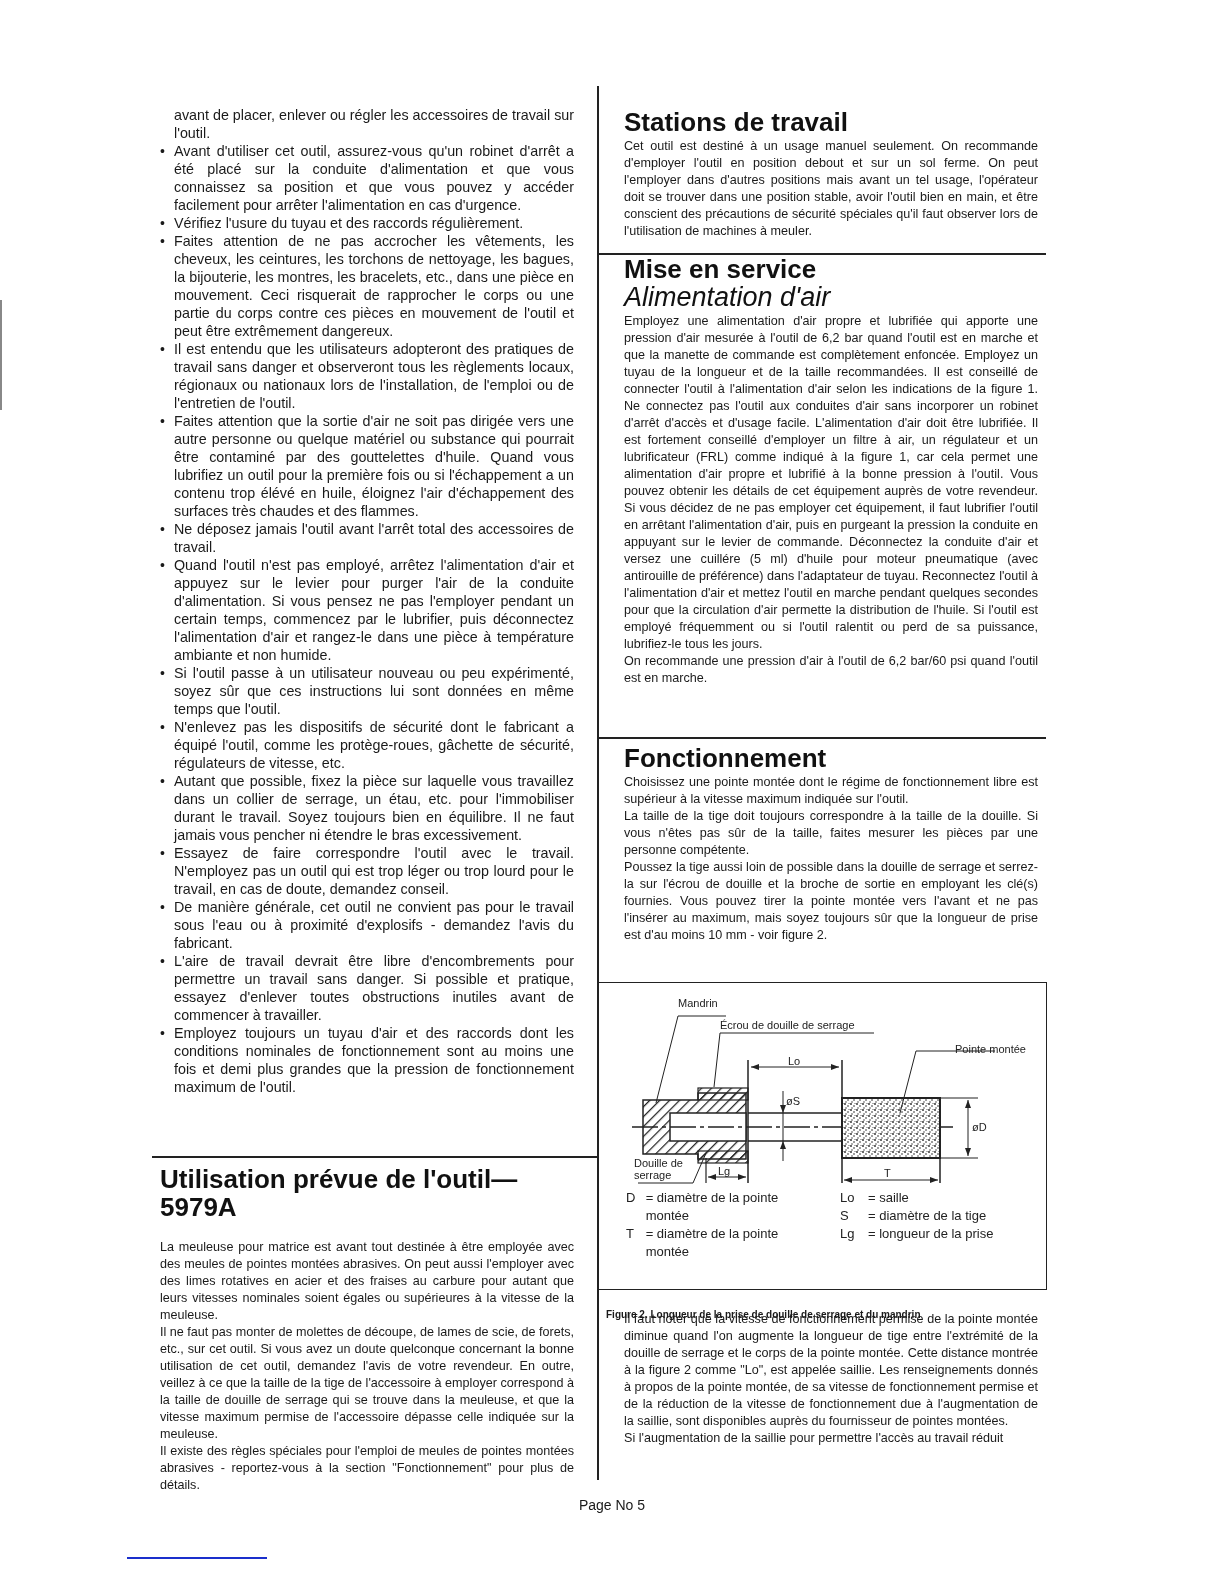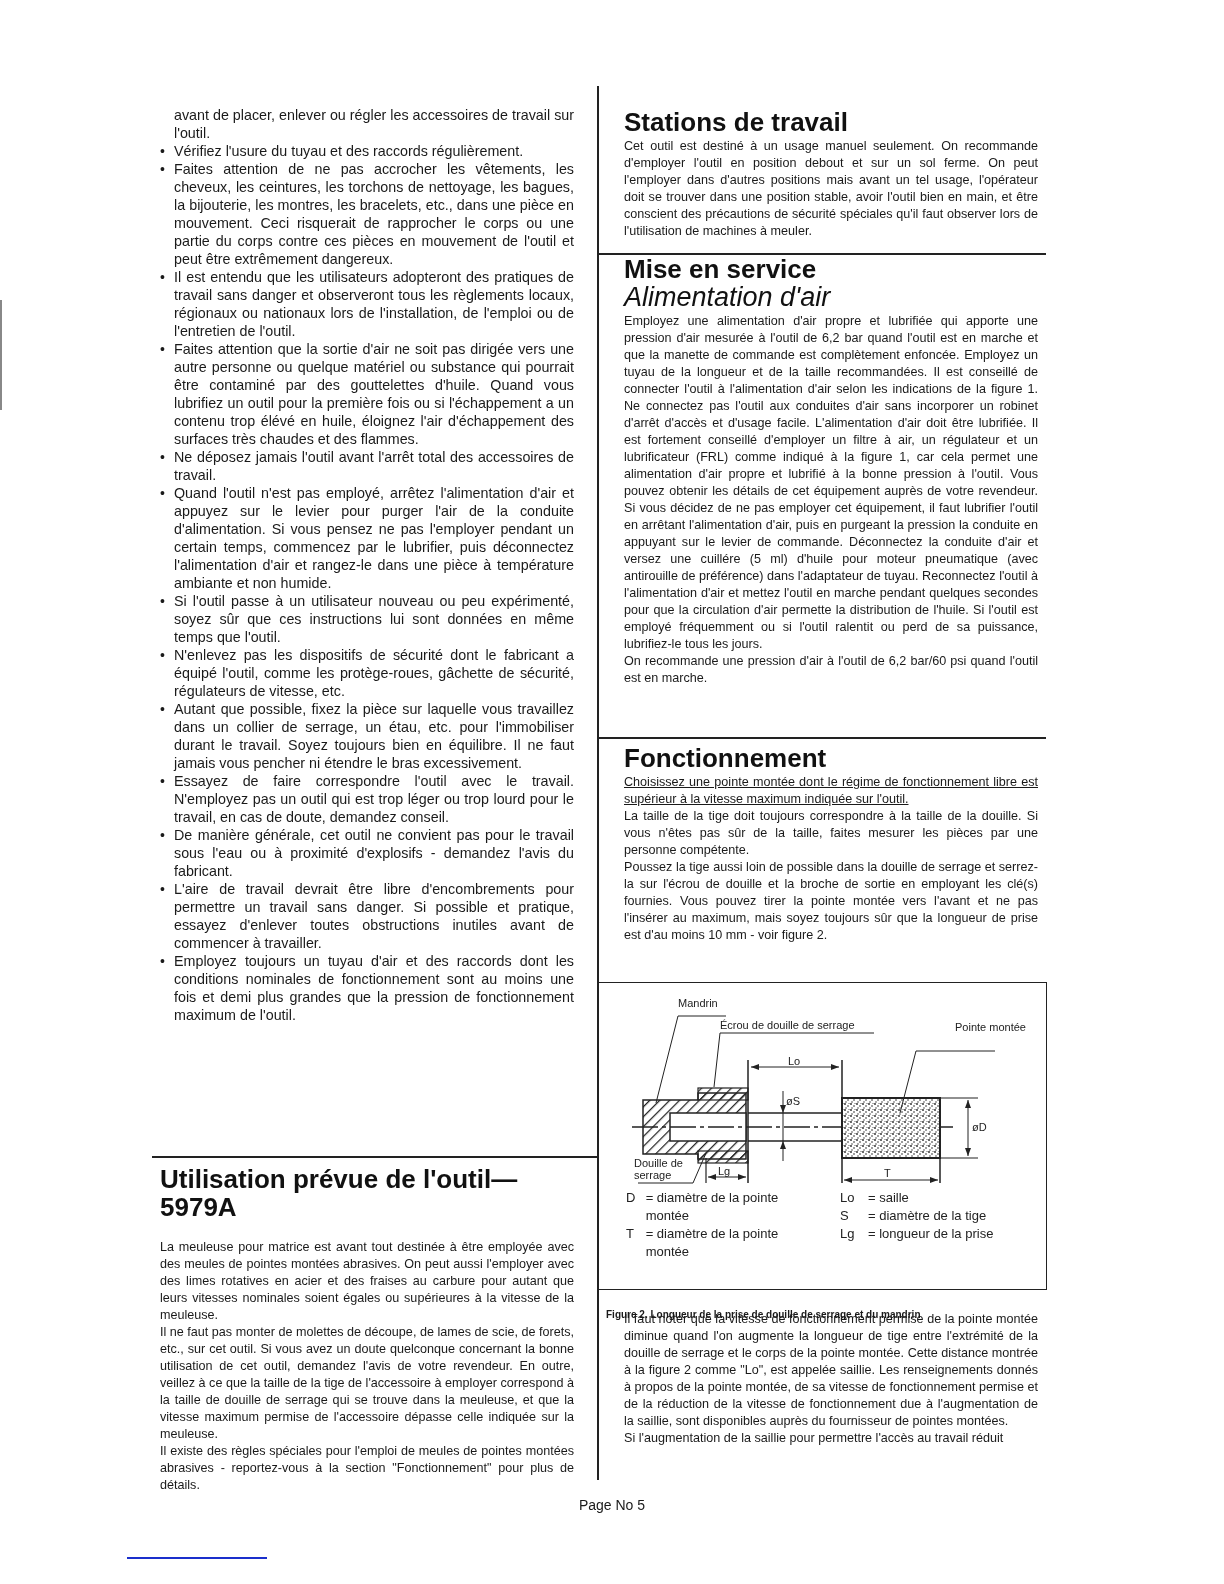--- a/index.html
+++ b/index.html
@@ -46,20 +46,21 @@
 <body>
 
 <div class="page">
 
   <div class="margin-mark"></div>
   <div class="col-divider"></div>
 
   <div class="col-left">
     <p class="cont-para">avant de placer, enlever ou régler les accessoires de travail sur l'outil.</p>
     <ul class="bullets">
+      <li>Avant d'utiliser cet outil, assurez-vous qu'un robinet d'arrêt a été placé sur la conduite d'alimentation et que vous connaissez sa position et que vous pouvez y accéder facilement pour arrêter l'alimentation en cas d'urgence.</li>
       <li>Vérifiez l'usure du tuyau et des raccords régulièrement.</li>
       <li>Faites attention de ne pas accrocher les vêtements, les cheveux, les ceintures, les torchons de nettoyage, les bagues, la bijouterie, les montres, les bracelets, etc., dans une pièce en mouvement. Ceci risquerait de rapprocher le corps ou une partie du corps contre ces pièces en mouvement de l'outil et peut être extrêmement dangereux.</li>
       <li>Il est entendu que les utilisateurs adopteront des pratiques de travail sans danger et observeront tous les règlements locaux, régionaux ou nationaux lors de l'installation, de l'emploi ou de l'entretien de l'outil.</li>
       <li>Faites attention que la sortie d'air ne soit pas dirigée vers une autre personne ou quelque matériel ou substance qui pourrait être contaminé par des gouttelettes d'huile. Quand vous lubrifiez un outil pour la première fois ou si l'échappement a un contenu trop élévé en huile, éloignez l'air d'échappement des surfaces très chaudes et des flammes.</li>
       <li>Ne déposez jamais l'outil avant l'arrêt total des accessoires de travail.</li>
       <li>Quand l'outil n'est pas employé, arrêtez l'alimentation d'air et appuyez sur le levier pour purger l'air de la conduite d'alimentation. Si vous pensez ne pas l'employer pendant un certain temps, commencez par le lubrifier, puis déconnectez l'alimentation d'air et rangez-le dans une pièce à température ambiante et non humide.</li>
       <li>Si l'outil passe à un utilisateur nouveau ou peu expérimenté, soyez sûr que ces instructions lui sont données en même temps que l'outil.</li>
       <li>N'enlevez pas les dispositifs de sécurité dont le fabricant a équipé l'outil, comme les protège-roues, gâchette de sécurité, régulateurs de vitesse, etc.</li>
       <li>Autant que possible, fixez la pièce sur laquelle vous travaillez dans un collier de serrage, un étau, etc. pour l'immobiliser durant le travail. Soyez toujours bien en équilibre. Il ne faut jamais vous pencher ni étendre le bras excessivement.</li>
       <li>Essayez de faire correspondre l'outil avec le travail. N'employez pas un outil qui est trop léger ou trop lourd pour le travail, en cas de doute, demandez conseil.</li>
@@ -90,21 +91,21 @@
     <h2 class="sec">Mise en service</h2>
     <h3 class="sub">Alimentation d'air</h3>
     <p class="small-para" style="margin-top:2px;">Employez une alimentation d'air propre et lubrifiée qui apporte une pression d'air mesurée à l'outil de 6,2 bar quand l'outil est en marche et que la manette de commande est complètement enfoncée. Employez un tuyau de la longueur et de la taille recommandées. Il est conseillé de connecter l'outil à l'alimentation d'air selon les indications de la figure 1. Ne connectez pas l'outil aux conduites d'air sans incorporer un robinet d'arrêt d'accès et d'usage facile. L'alimentation d'air doit être lubrifiée. Il est fortement conseillé d'employer un filtre à air, un régulateur et un lubrificateur (FRL) comme indiqué à la figure 1, car cela permet une alimentation d'air propre et lubrifié à la bonne pression à l'outil. Vous pouvez obtenir les détails de cet équipement auprès de votre revendeur. Si vous décidez de ne pas employer cet équipement, il faut lubrifier l'outil en arrêtant l'alimentation d'air, puis en purgeant la pression la conduite en appuyant sur le levier de commande. Déconnectez la conduite d'air et versez une cuillére (5 ml) d'huile pour moteur pneumatique (avec antirouille de préférence) dans l'adaptateur de tuyau. Reconnectez l'outil à l'alimentation d'air et mettez l'outil en marche pendant quelques secondes pour que la circulation d'air permette la distribution de l'huile. Si l'outil est employé fréquemment ou si l'outil ralentit ou perd de sa puissance, lubrifiez-le tous les jours.</p>
     <p class="small-para">On recommande une pression d'air à l'outil de 6,2 bar/60 psi quand l'outil est en marche.</p>
   </div>
 
   <div class="rule-right" style="top:737px;"></div>
 
   <div class="right-block" style="top:744px;">
     <h2 class="sec">Fonctionnement</h2>
-    <p class="small-para" style="margin-top:2px;text-decoration:underline;">Choisissez une pointe montée dont le régime de fonctionnement libre est supérieur à la vitesse maximum indiquée sur l'outil.</p>
+    <p class="small-para" style="margin-top:2px;">Choisissez une pointe montée dont le régime de fonctionnement libre est supérieur à la vitesse maximum indiquée sur l'outil.</p>
     <p class="small-para">La taille de la tige doit toujours correspondre à la taille de la douille. Si vous n'êtes pas sûr de la taille, faites mesurer les pièces par une personne compétente.</p>
     <p class="small-para">Poussez la tige aussi loin de possible dans la douille de serrage et serrez-la sur l'écrou de douille et la broche de sortie en employant les clé(s) fournies. Vous pouvez tirer la pointe montée vers l'avant et ne pas l'insérer au maximum, mais soyez toujours sûr que la longueur de prise est d'au moins 10 mm - voir figure 2.</p>
   </div>
 
   <div class="figure-box">
     <svg class="fig-svg" width="448" height="306" viewBox="0 0 448 306">
       <defs>
         <pattern id="hatch" width="7" height="7" patternUnits="userSpaceOnUse" patternTransform="rotate(45)">
           <line x1="0" y1="0" x2="0" y2="7" stroke="#222" stroke-width="2.5"></line>
         </pattern>
@@ -162,21 +163,21 @@
       <line x1="80" y1="33" x2="58" y2="120" stroke="#222" stroke-width="1"></line>
       <line x1="122" y1="50" x2="276" y2="50" stroke="#222" stroke-width="1"></line>
       <line x1="122" y1="50" x2="116" y2="104" stroke="#222" stroke-width="1"></line>
       <line x1="318" y1="68" x2="397" y2="68" stroke="#222" stroke-width="1"></line>
       <line x1="318" y1="68" x2="302" y2="130" stroke="#222" stroke-width="1"></line>
       <line x1="40" y1="200" x2="95" y2="200" stroke="#222" stroke-width="1"></line>
       <line x1="95" y1="200" x2="108" y2="170" stroke="#222" stroke-width="1"></line>
     </svg>
     <div class="fig-label" style="left:80px;top:14px;">Mandrin</div>
     <div class="fig-label" style="left:122px;top:36px;">Écrou de douille de serrage</div>
-    <div class="fig-label" style="left:320px;top:38px;padding-left:37px;">Pointe montée</div>
+    <div class="fig-label" style="left:320px;top:60px;padding-left:37px;">Pointe montée</div>
     <div class="fig-label" style="left:190px;top:72px;">Lo</div>
     <div class="fig-label" style="left:188px;top:112px;">øS</div>
     <div class="fig-label" style="left:374px;top:138px;">øD</div>
     <div class="fig-label" style="left:36px;top:174px;width:56px;white-space:normal;line-height:12px;">Douille de serrage</div>
     <div class="fig-label" style="left:120px;top:182px;">Lg</div>
     <div class="fig-label" style="left:286px;top:184px;">T</div>
 
     <div class="legend" style="left:28px;top:206px;width:180px;">
       <div class="row">
           <span class="k">D</span>

